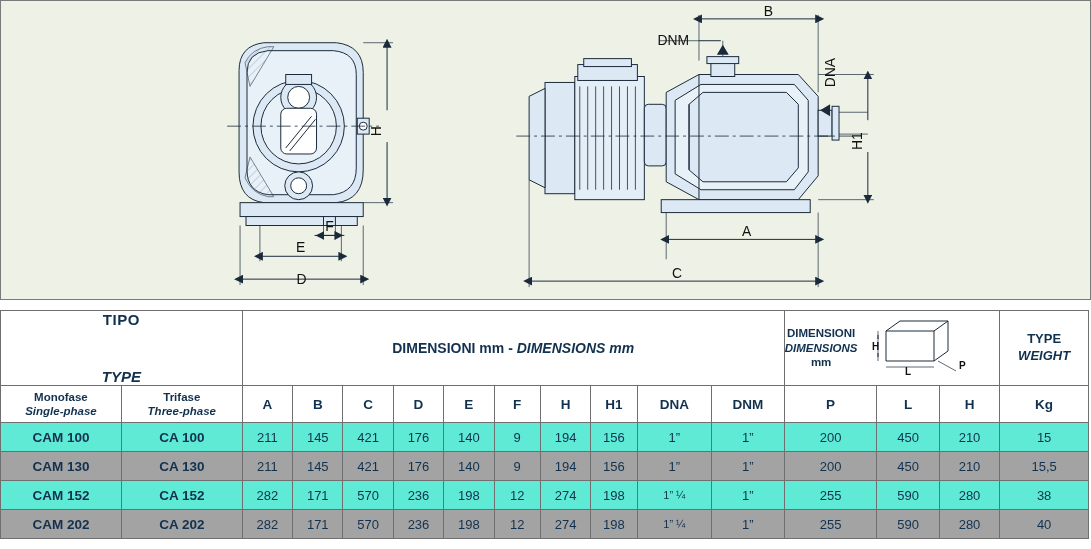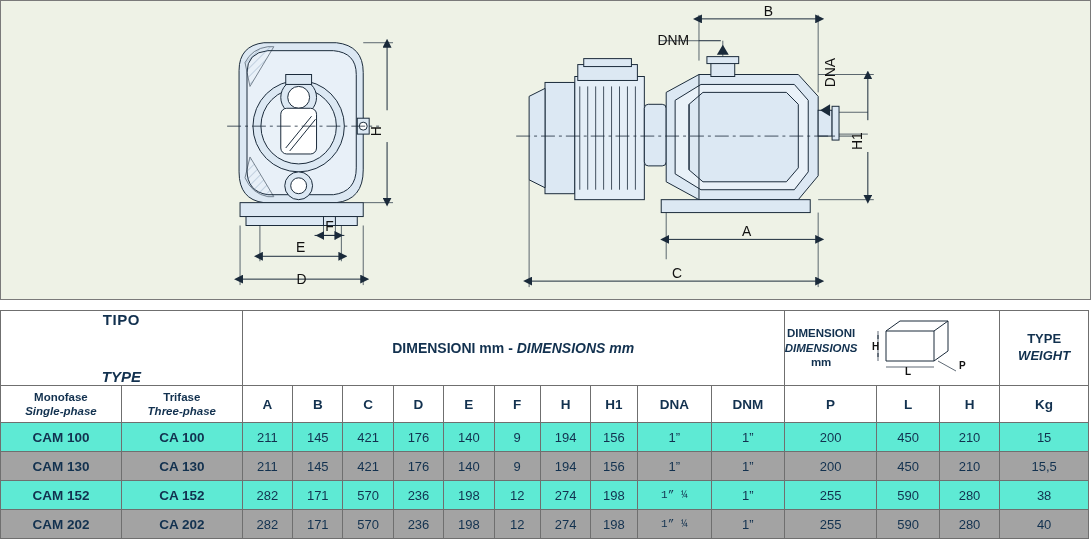--- a/index.html
+++ b/index.html
@@ -48,21 +48,21 @@
   .dimbox i{font-style:italic;margin-top:29px;}
   .peso{ font-size:13px; line-height:1.3;}
   .peso i{font-style:italic;}
   .sub{ font-size:11.5px; line-height:1.25; color:#111;}
   .sub i{font-style:italic;}
   .collab{ font-size:13.5px; color:#111; }
   .rowtype{ font-weight:bold; color:#13507d; font-size:13.5px;}
   .val{ font-size:13px; color:#12314f;margin-left:12px;}
   .shade{ background:#5eead4; }
   .plain{ background:#a3a3a3; }
-  .frac{font-size:11px;font-family:Liberation Mono, monospace;}
+  .frac{font-size:11px;}
   .cubewrap{display:inline-block;vertical-align:middle;margin-left:6px;}
 </style>
 </head>
 <body>
 
 <div class="sheet">
 
   <div class="drawing">
     <svg class="svgwrap" viewBox="0 0 1091 300">
       <defs>

